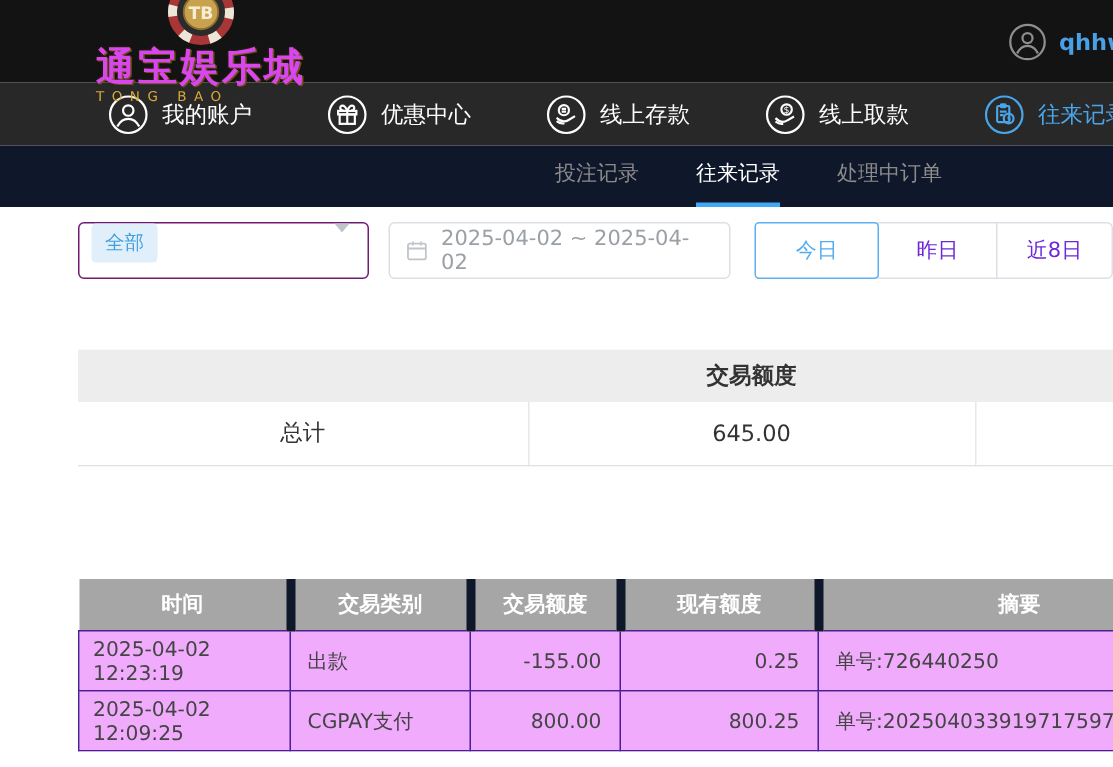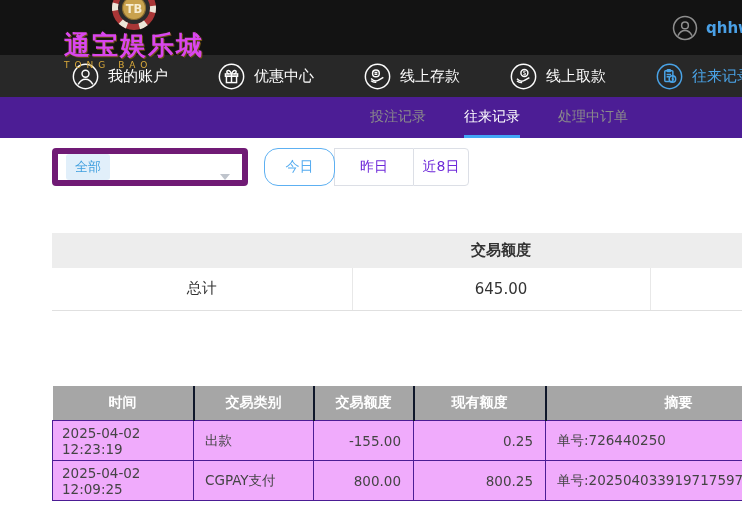--- a/index.html
+++ b/index.html
@@ -18,54 +18,54 @@
   .user-name { color:#4aa0e6; font-size:15px; font-weight:bold; }
 
   
   .nav { height:42px; background:#282828; display:flex; align-items:center;
     justify-content:space-between; width:822px; padding:0 70px 0 72px; }
   .nav-item { display:flex; align-items:center; gap:9px; color:#fdfdfd; font-size:15px; cursor:pointer; white-space:nowrap; }
   .nav-item svg { flex:0 0 auto; }
   .nav-item.active { color:#4aa4e8; }
 
   
-  .tabbar { height:41px; background:#4c1d95; display:flex; gap:38px; padding-left:370px; }
+  .tabbar { height:41px; background:#0f172a; display:flex; gap:38px; padding-left:370px; }
   .tab { font-size:14px; color:#8b8b8b; height:41px; line-height:39px; cursor:pointer;
     border-bottom:3px solid transparent; white-space:nowrap; }
   .tab.active { color:#fff; border-bottom-color:#42a7f5; }
 
   
   .content { padding:10px 0 0 52px; }
   .filter-row { display:flex; align-items:center; }
-  .select-box { width:196px; height:38px; border:6px solid #701a75; border-radius:4px;
-    display:flex; align-items:flex-end; padding:0 12px 0 8px; position:relative; cursor:pointer; background:#fff; }
+  .select-box { width:196px; height:38px; border:1px solid #701a75; border-radius:4px;
+    display:flex; align-items:flex-start; padding:0 12px 0 8px; position:relative; cursor:pointer; background:#fff; }
   .chip { background:#e1effa; color:#3f9fdf; font-size:13px; padding:4px 9px; border-radius:3px; }
   .caret { position:absolute; right:12px; width:0; height:0; border-left:5px solid transparent;
     border-right:5px solid transparent; border-top:6px solid #bfc4cc; }
   .date-box { margin-left:13px; width:230px; height:38px; border:1px solid #dcdfe6; border-radius:4px;
     display:flex; align-items:center; gap:8px; padding:0 10px; color:#9aa0a6; font-size:14px; cursor:pointer; background:#fff; }
   .btn-group { margin-left:16px; display:flex; }
   .qbtn { height:38px; background:#fff; border:1px solid #dcdfe6; color:#6d28d9; font-size:14px;
     cursor:pointer; font-family:inherit; }
-  .qbtn.today { width:71px; border:1px solid #5db0f2; color:#55acf0; border-radius:14px; position:relative; z-index:2; }
+  .qbtn.today { width:83px; border:1px solid #5db0f2; color:#55acf0; border-radius:3px; position:relative; z-index:2; }
   .qbtn.yesterday { width:79px; margin-left:-1px; border-right:none; }
-  .qbtn.last8 { width:56px; border-radius:0 4px 4px 0; }
+  .qbtn.last8 { width:78px; border-radius:0 4px 4px 0; }
 
   
   .summary-wrap { margin-top:47px; width:690px; overflow:hidden; }
   .summary-table { width:780px; border-collapse:collapse; table-layout:fixed; font-size:15px; color:#333; }
   .summary-table th { background:#ededed; height:35px; font-weight:600; color:#333; }
   .summary-table td { height:42px; text-align:center; border-bottom:1px solid #e0e0e0; background:#fff; }
   .summary-table td.divR { border-right:1px solid #e8e8e8; }
 
   
   .tx-wrap { margin-top:75px; width:690px; overflow:hidden; }
   .tx-table { width:758px; border-collapse:collapse; table-layout:fixed; font-size:13.5px; color:#444; }
   .tx-table th { background:#a6a6a6; color:#fff; height:35px; font-size:14px; font-weight:bold;
-    border-right:2px solid #0f172a; }
+    border-right:6px solid #0f172a; }
   .tx-table th:last-child { border-right:none; }
   .tx-table td { height:40px; border:1px solid #4c1d95; background:#f0abfc; }
   .tx-table td.al { text-align:left; padding-left:9px; }
   .tx-table td.al2 { text-align:left; padding-left:11px; }
   .tx-table td.ar { text-align:right; padding-right:12px; }
 </style>
 </head>
 <body>
 
 <div class="topbar">
@@ -149,20 +149,27 @@
   <div class="tab active">往来记录</div>
   <div class="tab">处理中订单</div>
 </div>
 
 <div class="content">
 
   <div class="filter-row">
     <div class="select-box">
       <span class="chip">全部</span>
       <span class="caret"></span>
+    </div>
+    <div class="date-box">
+      <svg width="16" height="16" viewBox="0 0 24 24" fill="none" stroke="#c0c4cc" stroke-width="1.8">
+        <rect x="3" y="5" width="18" height="16" rx="2"></rect>
+        <path d="M3 10h18M8 3v4M16 3v4"></path>
+      </svg>
+      <span>2025-04-02 ~ 2025-04-02</span>
     </div>
     <div class="btn-group">
       <button class="qbtn today">今日</button>
       <button class="qbtn yesterday">昨日</button>
       <button class="qbtn last8">近8日</button>
     </div>
   </div>
 
   <div class="summary-wrap">
     <table class="summary-table">

